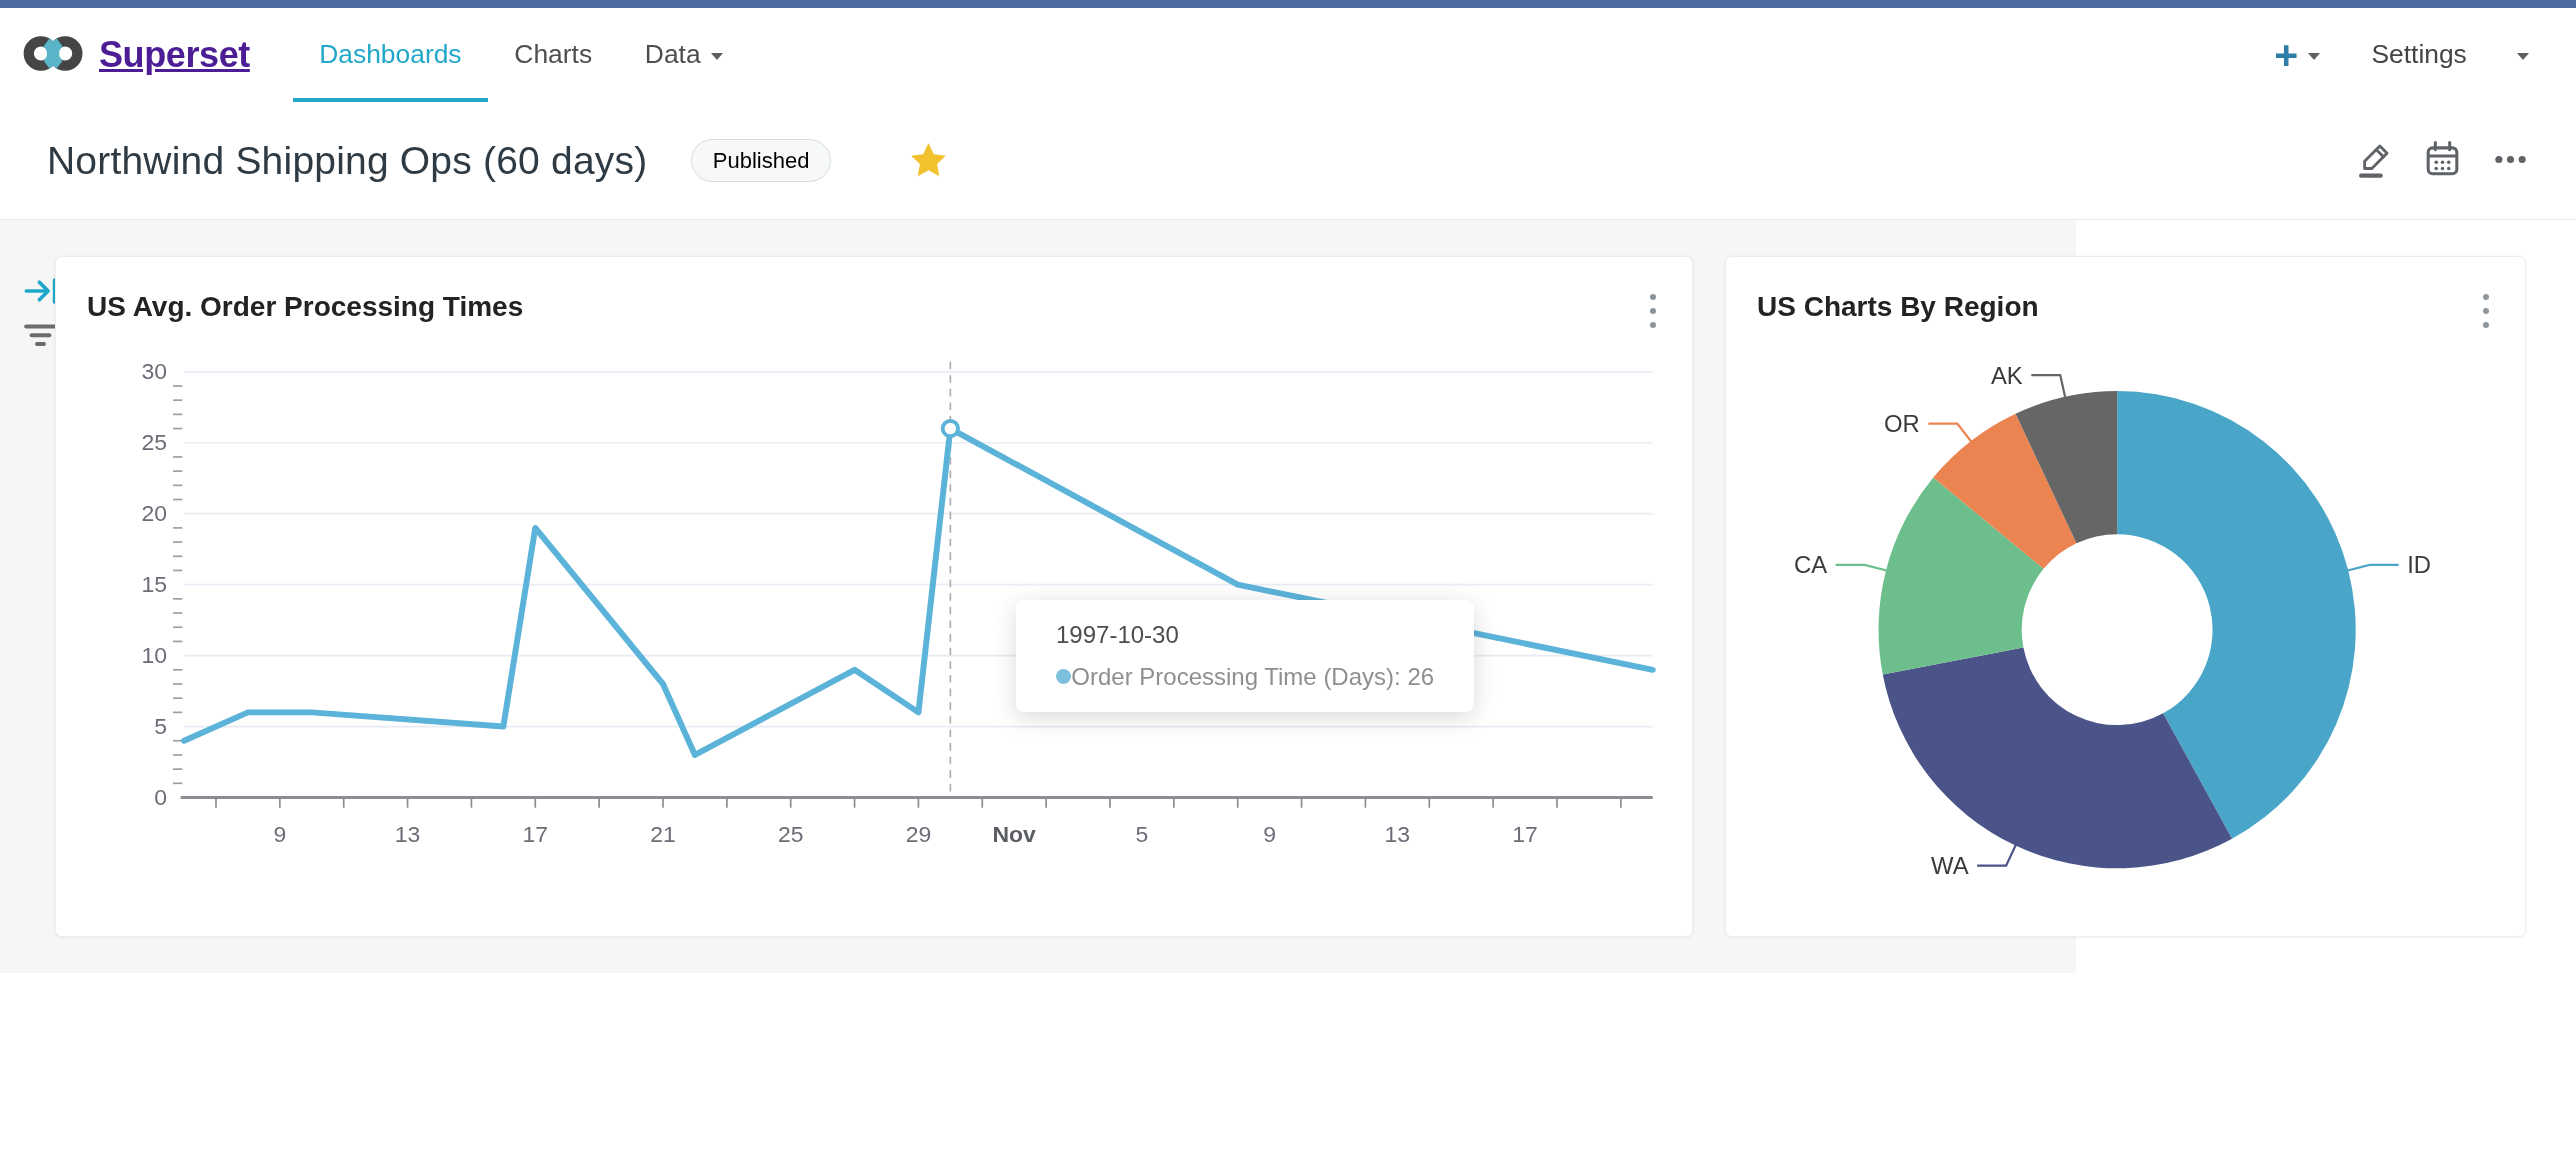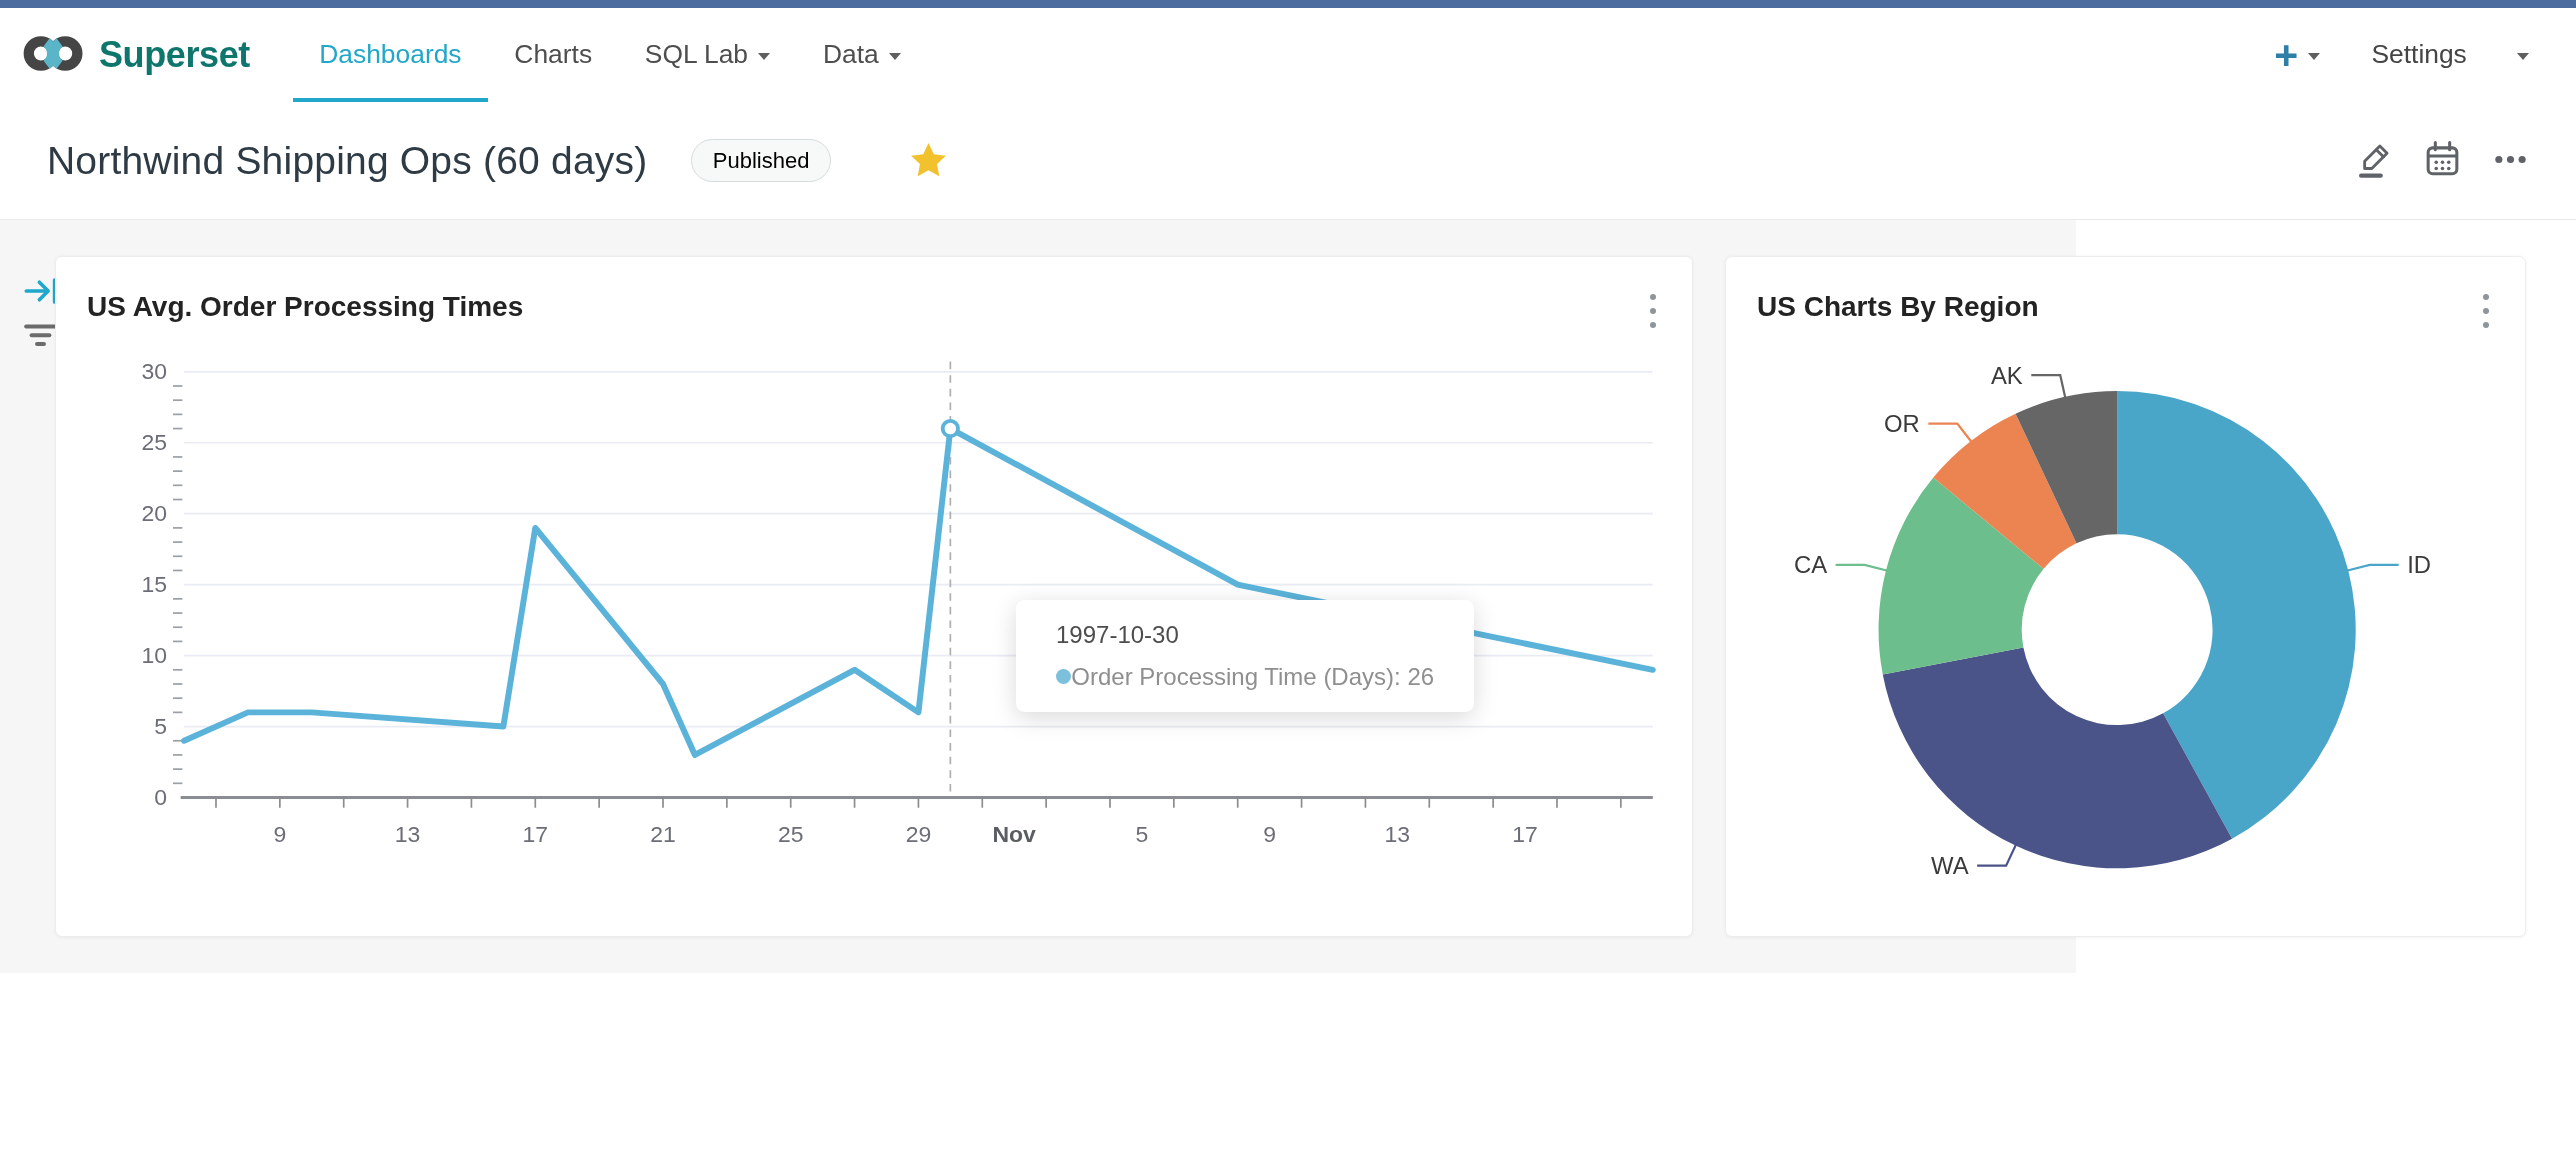--- a/index.html
+++ b/index.html
@@ -4,21 +4,21 @@
 <style>
   * { margin:0; padding:0; box-sizing:border-box; }
   html,body { width:2576px; height:1153px; background:#fff; overflow:hidden;
     font-family:"Liberation Sans","DejaVu Sans",sans-serif; }
   .top-strip { position:absolute; left:0; top:0; width:2576px; height:7.7px; background:#4C6B9F; }
 
   
   .navbar { position:absolute; left:0; top:7.7px; width:2576px; height:95px; background:#fff;
     border-bottom:1.7px solid #EFEFEF; display:flex; align-items:center; }
   .logo-wrap { display:flex; align-items:center; margin-left:21px; cursor:pointer; }
-  .brand { font-size:36px; font-weight:700; color:#0f766e; letter-spacing:-0.4px; margin-left:12px; }
+  .brand { font-size:36px; font-weight:700; color:#4c1d95; letter-spacing:-0.4px; margin-left:12px;text-decoration:underline; }
   .nav-items { display:flex; list-style:none; height:95px; margin-left:43px; }
   .nav-items li { position:relative; display:flex; align-items:center; padding:0 26.4px; font-size:26.4px;
     color:#4E4E4E; cursor:pointer; }
   .nav-items li.active { color:#20A7C9; }
   .nav-items li.active::after { content:""; position:absolute; left:0; right:0; bottom:0; height:4.3px; background:#20A7C9; }
   .caret { width:0; height:0; border-left:6.8px solid transparent; border-right:6.8px solid transparent;
     border-top:7.7px solid #5F5F5F; display:inline-block; margin-left:10.2px; margin-top:3.4px; }
   .nav-right { margin-left:auto; display:flex; align-items:center; margin-right:47px; gap:51px; }
   .plus-btn { display:flex; align-items:center; cursor:pointer; }
   .plus-glyph { color:#2E7EA8; font-size:41px; font-weight:700; line-height:34px; }
@@ -77,24 +77,20 @@
       </svg>
     </span>
     <span class="brand">Superset</span>
   </div>
   <ul class="nav-items">
     <li class="active">
       <span>Dashboards</span>
     </li>
     <li>
       <span>Charts</span>
-    </li>
-    <li>
-      <span>SQL Lab</span>
-      <span class="caret"></span>
     </li>
     <li>
       <span>Data</span>
       <span class="caret"></span>
     </li>
   </ul>
   <div class="nav-right">
     <div class="plus-btn">
       <span class="plus-glyph">+</span>
       <span class="caret"></span>

